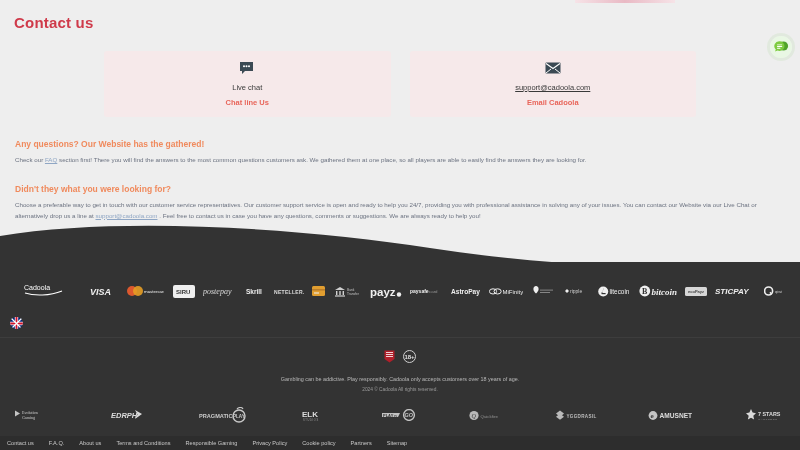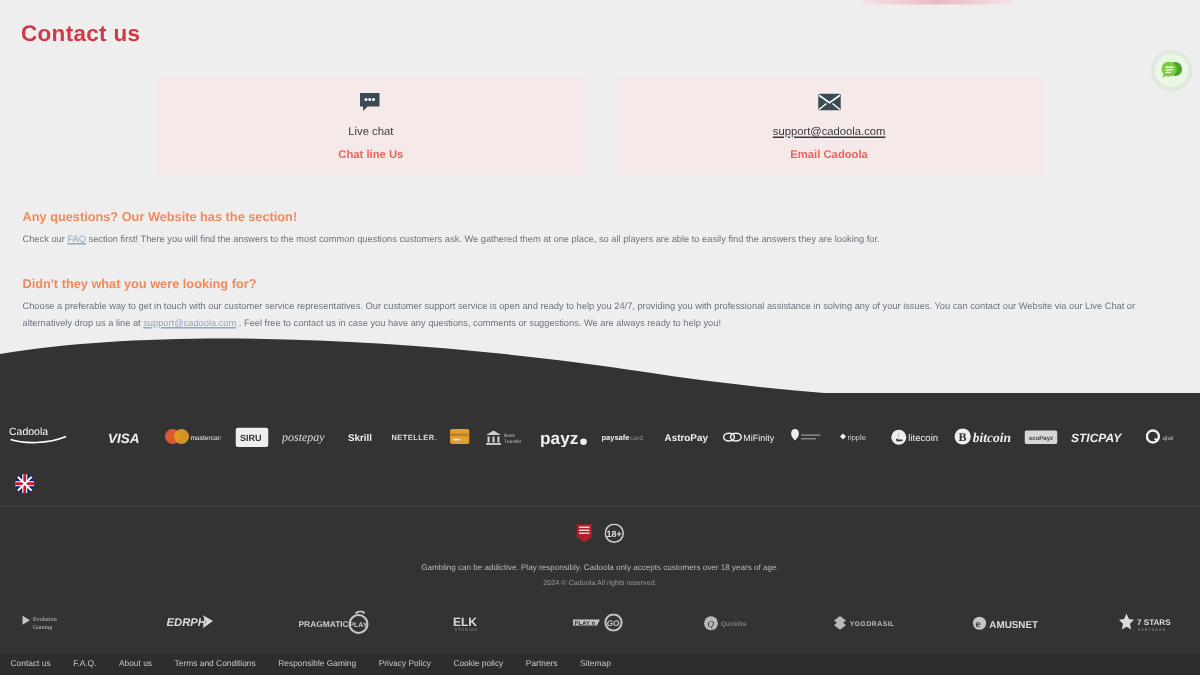--- a/index.html
+++ b/index.html
@@ -49,21 +49,21 @@
 
   
   .wave { position: absolute; top: 222px; left: 0; width: 800px; height: 48px; display: block; }
   .footer {
     position: absolute; top: 262px; left: 0; width: 800px; height: 188px;
     background: #333333;
   }
 
   .pay-row {
     position: relative; height: 46px; display: flex; align-items: center;
-    padding-left: 6px;
+    padding-left: 24px;
   }
   .brand-logo {
     width: 44px; height: 18px; display: flex; align-items: center;
     margin-right: 22px; margin-top: 8px;
   }
   .pay-list {
     flex: 1; display: flex; align-items: center; justify-content: space-between;
     padding-right: 14px; margin-top: 12px;
   }
   .pay { opacity: .92; display: flex; align-items: center; justify-content: center; height: 14px; }
@@ -134,21 +134,21 @@
           </svg>
         </div>
         <div class="card-title">
           <a href="#">support@cadoola.com</a>
         </div>
         <div class="card-action">Email Cadoola</div>
       </div>
 
     </div>
 
-    <div class="section-head">Any questions? Our Website has the section!</div>
+    <div class="section-head">Any questions? Our Website has the gathered!</div>
     <div class="body-text">
       <span>Check our </span><a href="#">FAQ</a><span> section first! There you will find the answers to the most common questions customers ask. We gathered them at one place, so all players are able to easily find the answers they are looking for.</span>
     </div>
 
     <div class="section-head second">Didn't they what you were looking for?</div>
     <div class="body-text">
       <span>Choose a preferable way to get in touch with our customer service representatives. Our customer support service is open and ready to help you 24/7, providing you with professional assistance in solving any of your issues. You can contact our Website via our Live Chat or alternatively drop us a line at </span><a href="#" class="mail">support@cadoola.com</a><span> . Feel free to contact us in case you have any questions, comments or suggestions. We are always ready to help you!</span>
     </div>
 
   </div>

